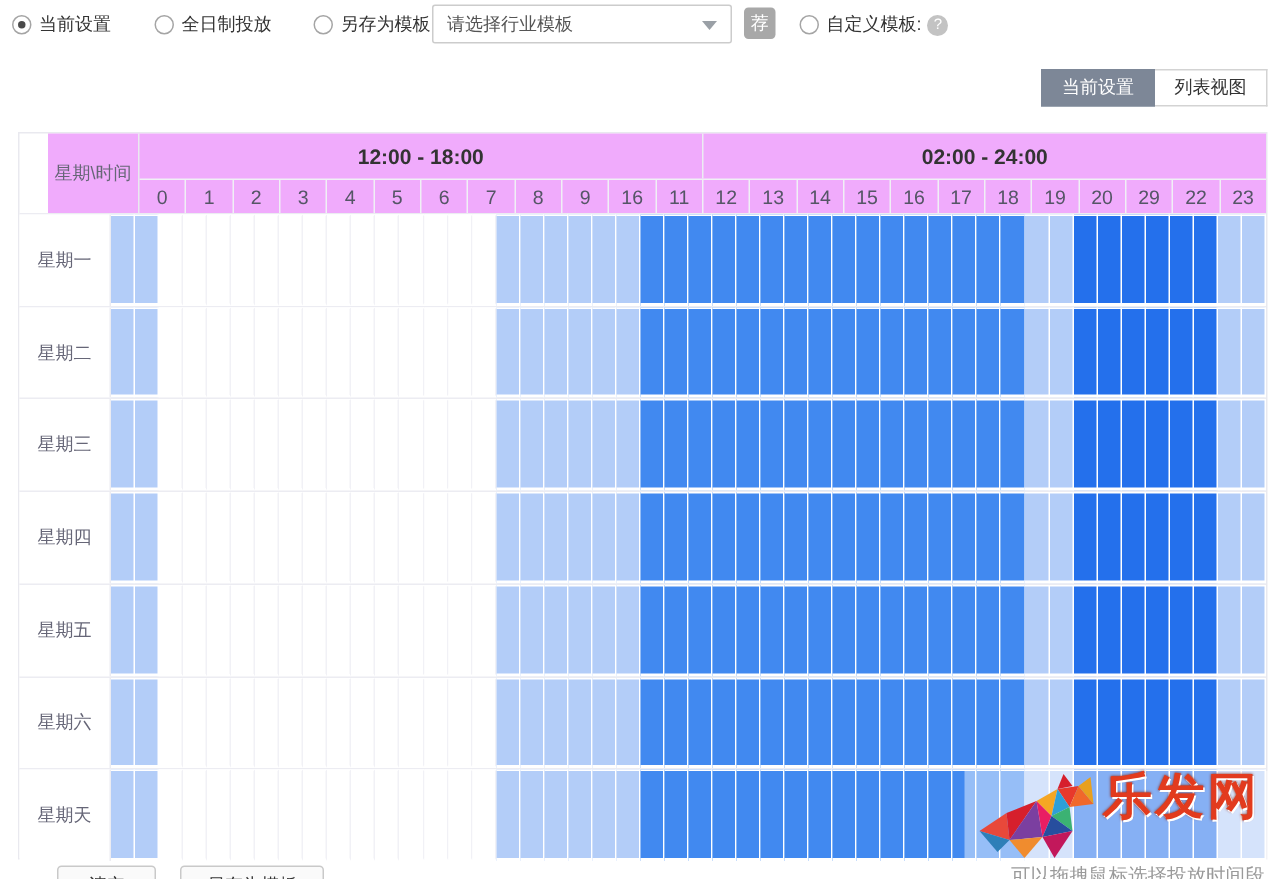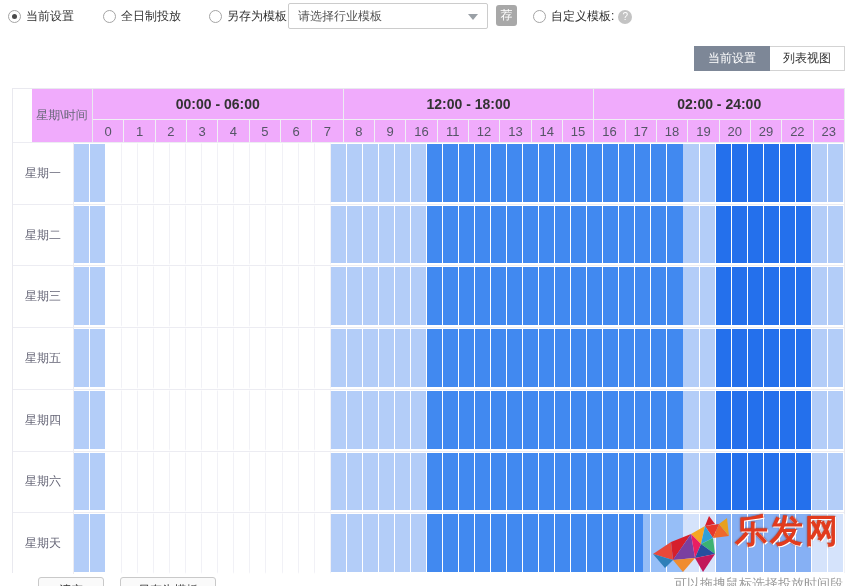--- a/index.html
+++ b/index.html
@@ -132,21 +132,20 @@
 <div class="view-toggle">
   <div class="vt-btn active">当前设置</div>
   <div class="vt-btn">列表视图</div>
 </div>
 
 <div class="table">
   <div class="thead">
     <div class="corner">星期\时间</div>
     <div class="head-right">
       <div class="range-row">
-          <div class="range-cell">00:00 - 06:00</div>
           <div class="range-cell">12:00 - 18:00</div>
           <div class="range-cell">02:00 - 24:00</div>
         </div>
       <div class="hour-row">
           <div class="hour-cell">0</div>
           <div class="hour-cell">1</div>
           <div class="hour-cell">2</div>
           <div class="hour-cell">3</div>
           <div class="hour-cell">4</div>
           <div class="hour-cell">5</div>
@@ -469,21 +468,21 @@
             <div class="half lvl3" style="background: rgb(36, 112, 236);"></div>
             <div class="half lvl3" style="background: rgb(36, 112, 236);"></div>
           </div>
           <div class="hcell">
             <div class="half lvl1" style="background: rgb(179, 205, 248);"></div>
             <div class="half lvl1" style="background: rgb(179, 205, 248);"></div>
           </div>
         </div>
       </div>
       <div class="trow">
-        <div class="day-label">星期五</div>
+        <div class="day-label">星期四</div>
         <div class="cells">
           <div class="hcell">
             <div class="half lvl1" style="background: rgb(179, 205, 248);"></div>
             <div class="half lvl1" style="background: rgb(179, 205, 248);"></div>
           </div>
           <div class="hcell">
             <div class="half lvl0" style="background: rgb(255, 255, 255);"></div>
             <div class="half lvl0" style="background: rgb(255, 255, 255);"></div>
           </div>
           <div class="hcell">
@@ -570,21 +569,21 @@
             <div class="half lvl3" style="background: rgb(36, 112, 236);"></div>
             <div class="half lvl3" style="background: rgb(36, 112, 236);"></div>
           </div>
           <div class="hcell">
             <div class="half lvl1" style="background: rgb(179, 205, 248);"></div>
             <div class="half lvl1" style="background: rgb(179, 205, 248);"></div>
           </div>
         </div>
       </div>
       <div class="trow">
-        <div class="day-label">星期四</div>
+        <div class="day-label">星期五</div>
         <div class="cells">
           <div class="hcell">
             <div class="half lvl1" style="background: rgb(179, 205, 248);"></div>
             <div class="half lvl1" style="background: rgb(179, 205, 248);"></div>
           </div>
           <div class="hcell">
             <div class="half lvl0" style="background: rgb(255, 255, 255);"></div>
             <div class="half lvl0" style="background: rgb(255, 255, 255);"></div>
           </div>
           <div class="hcell">

